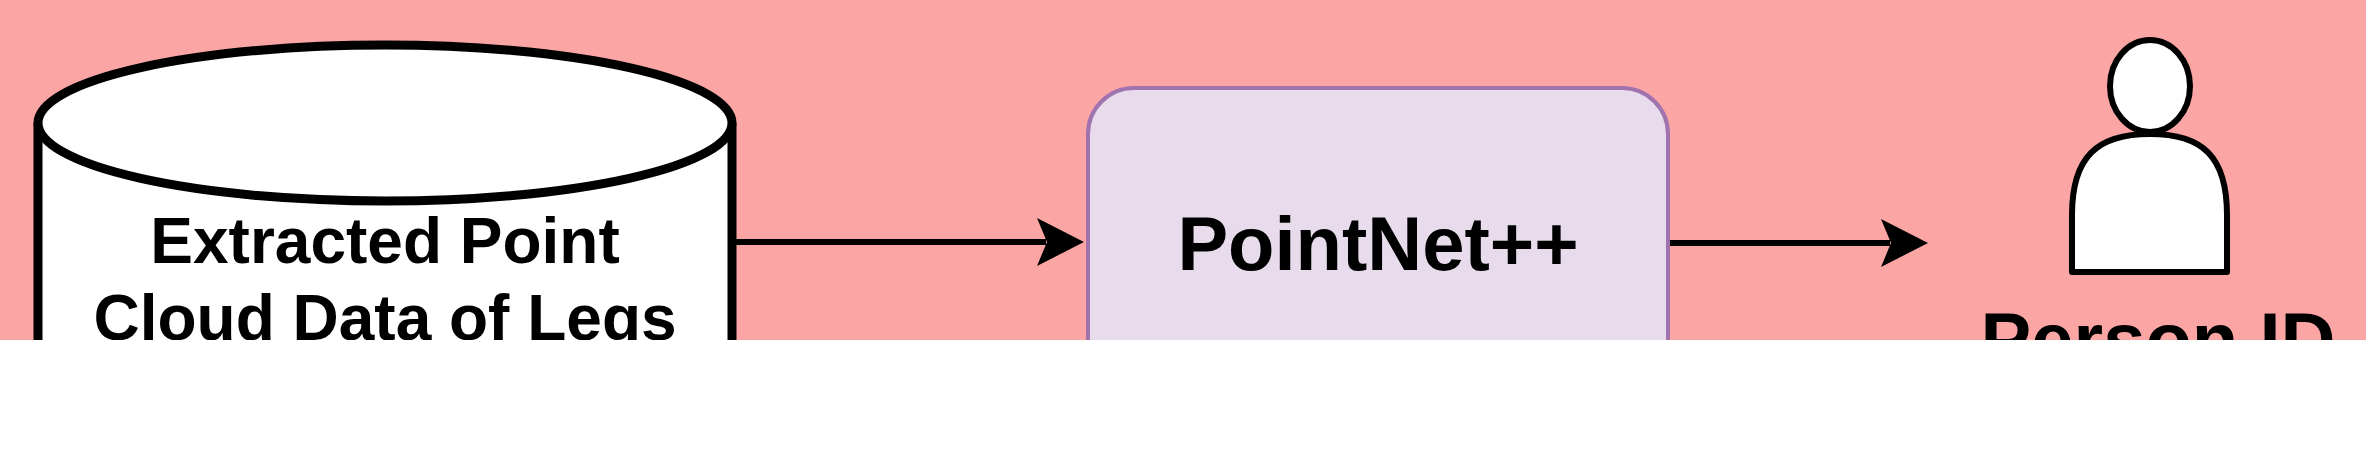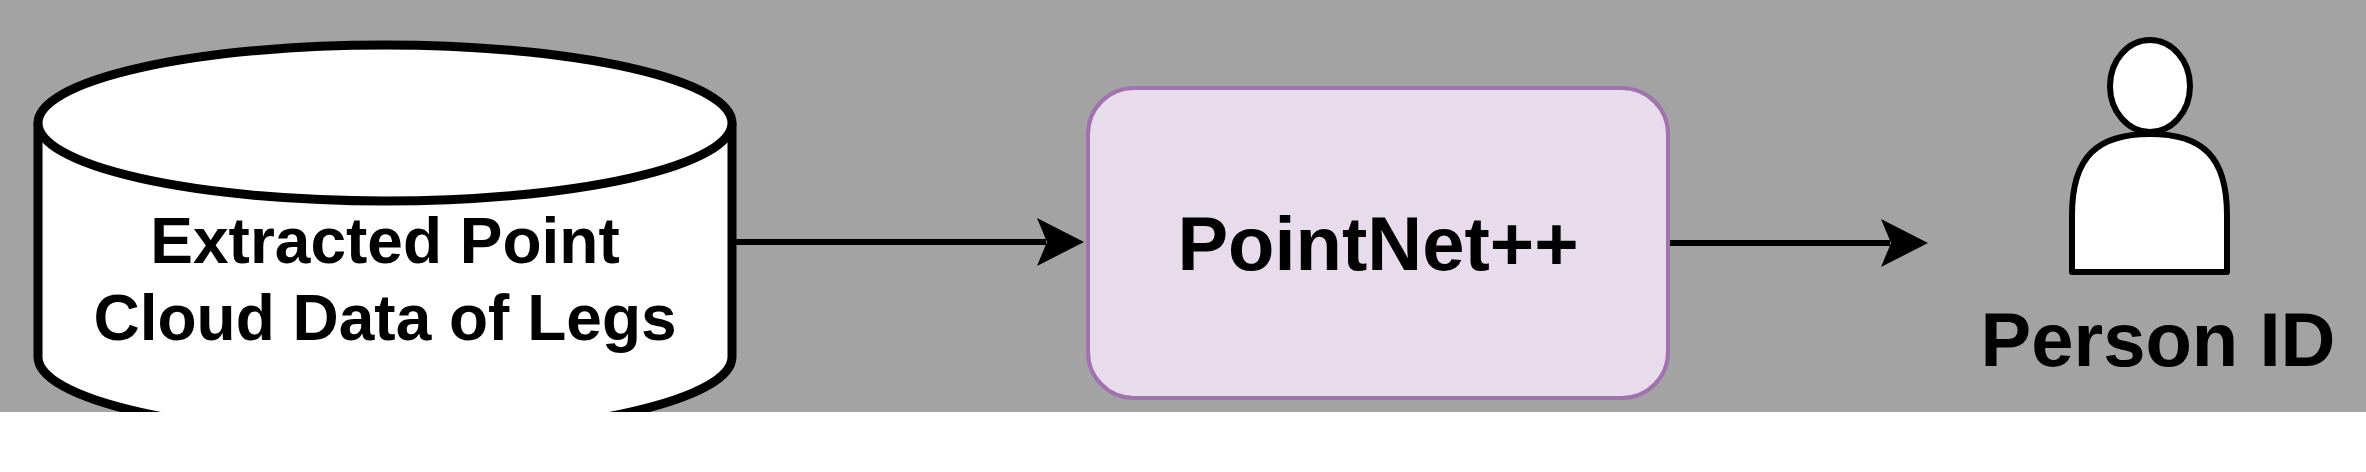--- a/index.html
+++ b/index.html
@@ -2,23 +2,23 @@
 <html><head>
 <meta charset="utf-8">
 <style>
   html, body {
     margin: 0;
     padding: 0;
     background: #ffffff;
   }
   .canvas-wrap {
     width: 2366px;
-    height: 412px;
+    height: 340px;
     position: relative;
-    background: #a3a3a3;
+    background: #fca5a5;
     overflow: hidden;
   }
   svg {
     display: block;
   }
   .shape-label {
     font-family: "Liberation Sans", "DejaVu Sans", sans-serif;
     font-weight: bold;
     fill: #000000;
   }

